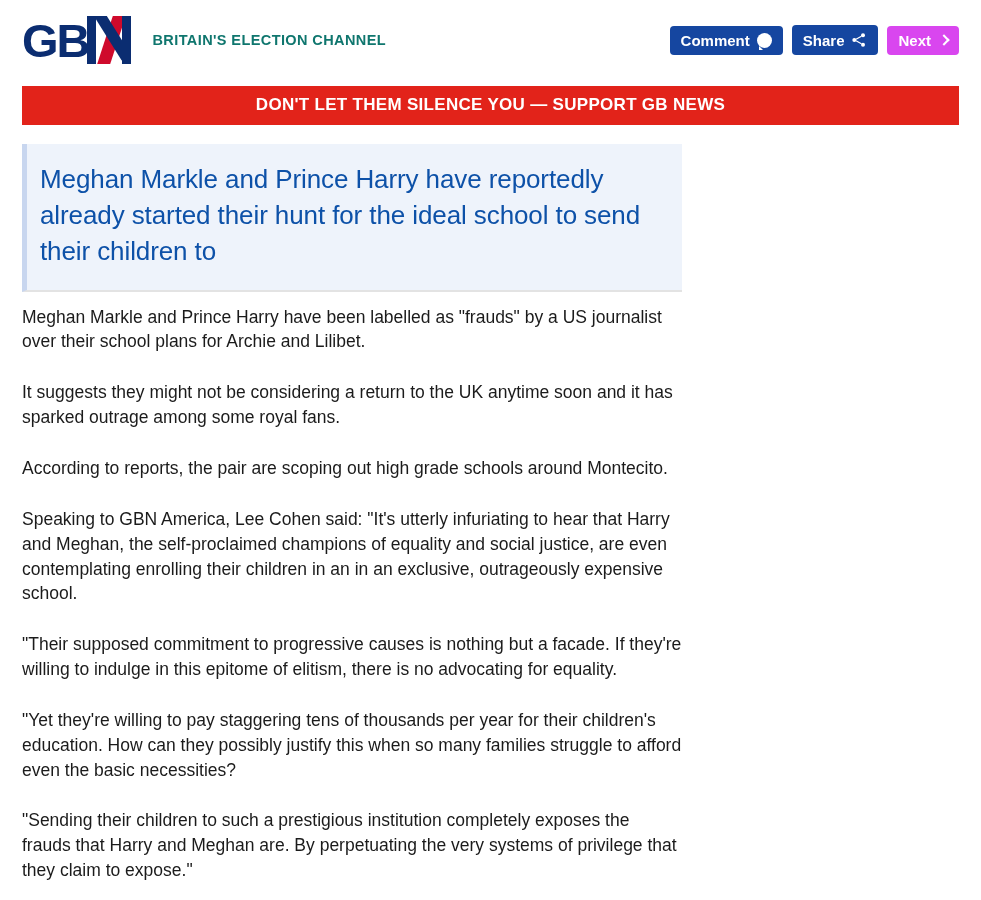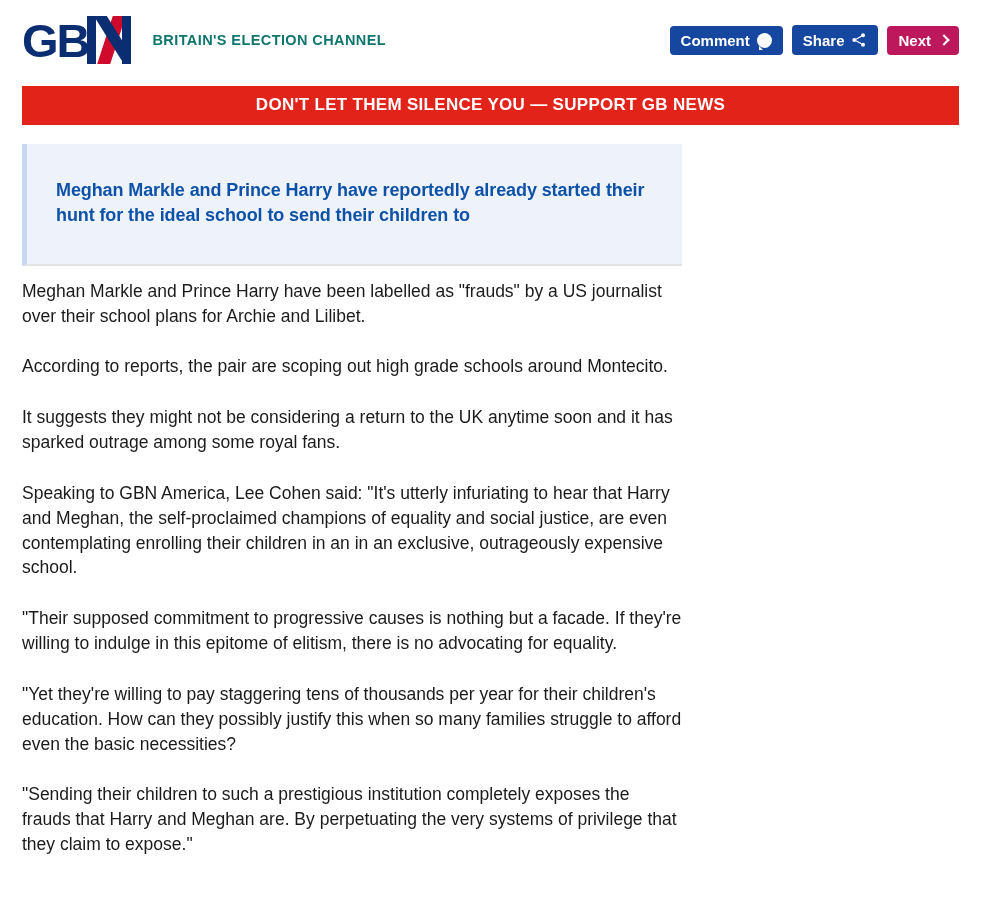--- a/index.html
+++ b/index.html
@@ -93,21 +93,21 @@
     color: #ffffff;
     font-family: "Liberation Sans", sans-serif;
     font-size: 15px;
     font-weight: 700;
     padding: 7px 11px;
     cursor: pointer;
     line-height: 1;
   }
   .btn-comment { background: #1546a0; }
   .btn-share   { background: #1546a0; }
-  .btn-next    { background: #be185d; justify-content: space-between; }
+  .btn-next    { background: #d946ef; justify-content: space-between; }
 
   .icon-comment {
     display: inline-block;
     width: 15px;
     height: 15px;
     border-radius: 50%;
     background: #ffffff;
     position: relative;
   }
   .icon-comment::after {
@@ -150,24 +150,24 @@
   }
   .headline-box {
     background: #eef3fb;
     border-left: 5px solid #c8d6ef;
     padding: 18px 18px 20px 13px;
     margin-top: 19px;
     margin-bottom: 0;
     border-bottom: 2px solid #e3e3e3;
   }
   .headline {
-    margin: 16px;
+    margin: 0;
     color: #0d51a8;
-    font-size: 18px;
-    font-weight: 700;
+    font-size: 26px;
+    font-weight: 400;
     line-height: 1.38;
     letter-spacing: -0.1px;
   }
   .body-copy {
     padding-top: 13px;
   }
   .body-copy p {
     margin: 0 0 26px 0;
     font-size: 17.5px;
     line-height: 1.42;
@@ -211,20 +211,20 @@
 </div>
 
 <div class="banner">DON'T LET THEM SILENCE YOU — SUPPORT GB NEWS</div>
 
 <div class="article">
   <div class="headline-box">
     <h1 class="headline">Meghan Markle and Prince Harry have reportedly already started their hunt for the ideal school to send their children to</h1>
   </div>
   <div class="body-copy">
     <p>Meghan Markle and Prince Harry have been labelled as "frauds" by a US journalist over their school plans for Archie and Lilibet.</p>
+    <p>It suggests they might not be considering a return to the UK anytime soon and it has sparked outrage among some royal fans.</p>
     <p>According to reports, the pair are scoping out high grade schools around Montecito.</p>
-    <p>It suggests they might not be considering a return to the UK anytime soon and it has sparked outrage among some royal fans.</p>
     <p>Speaking to GBN America, Lee Cohen said: "It's utterly infuriating to hear that Harry and Meghan, the self-proclaimed champions of equality and social justice, are even contemplating enrolling their children in an in an exclusive, outrageously expensive school.</p>
     <p>"Their supposed commitment to progressive causes is nothing but a facade. If they're willing to indulge in this epitome of elitism, there is no advocating for equality.</p>
     <p>"Yet they're willing to pay staggering tens of thousands per year for their children's education. How can they possibly justify this when so many families struggle to afford even the basic necessities?</p>
     <p>"Sending their children to such a prestigious institution completely exposes the frauds that Harry and Meghan are. By perpetuating the very systems of privilege that they claim to expose."</p>
   </div>
 </div>
 
 </body></html>

